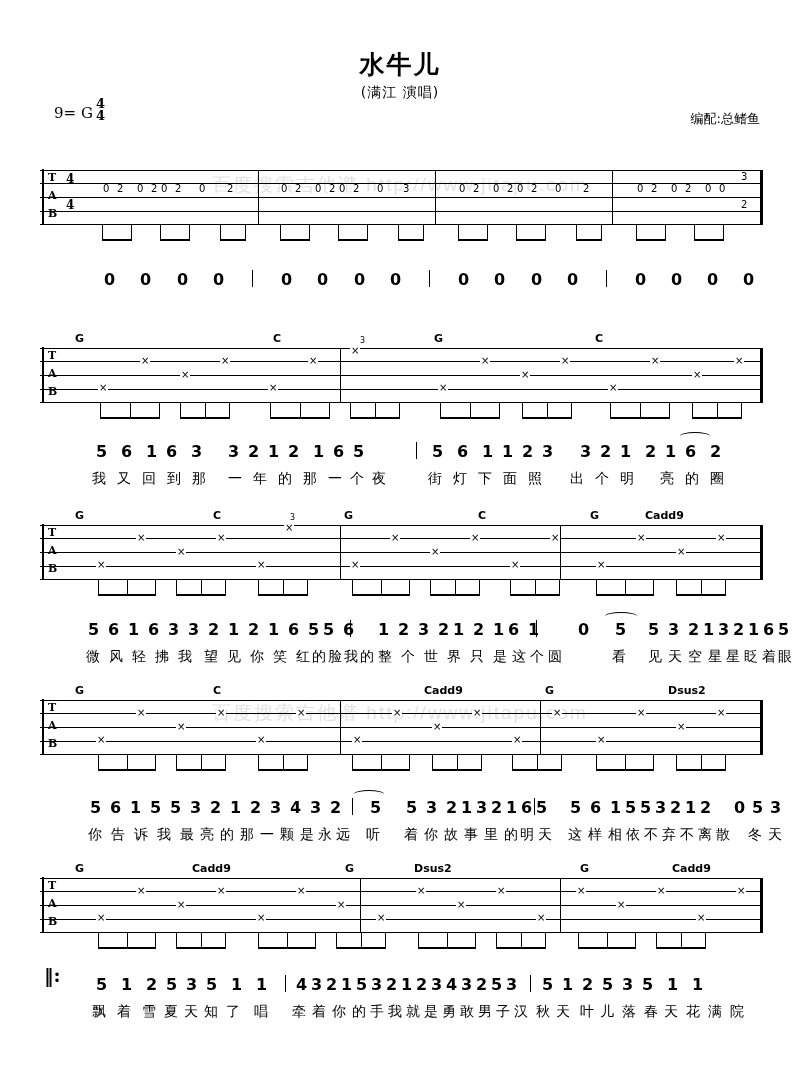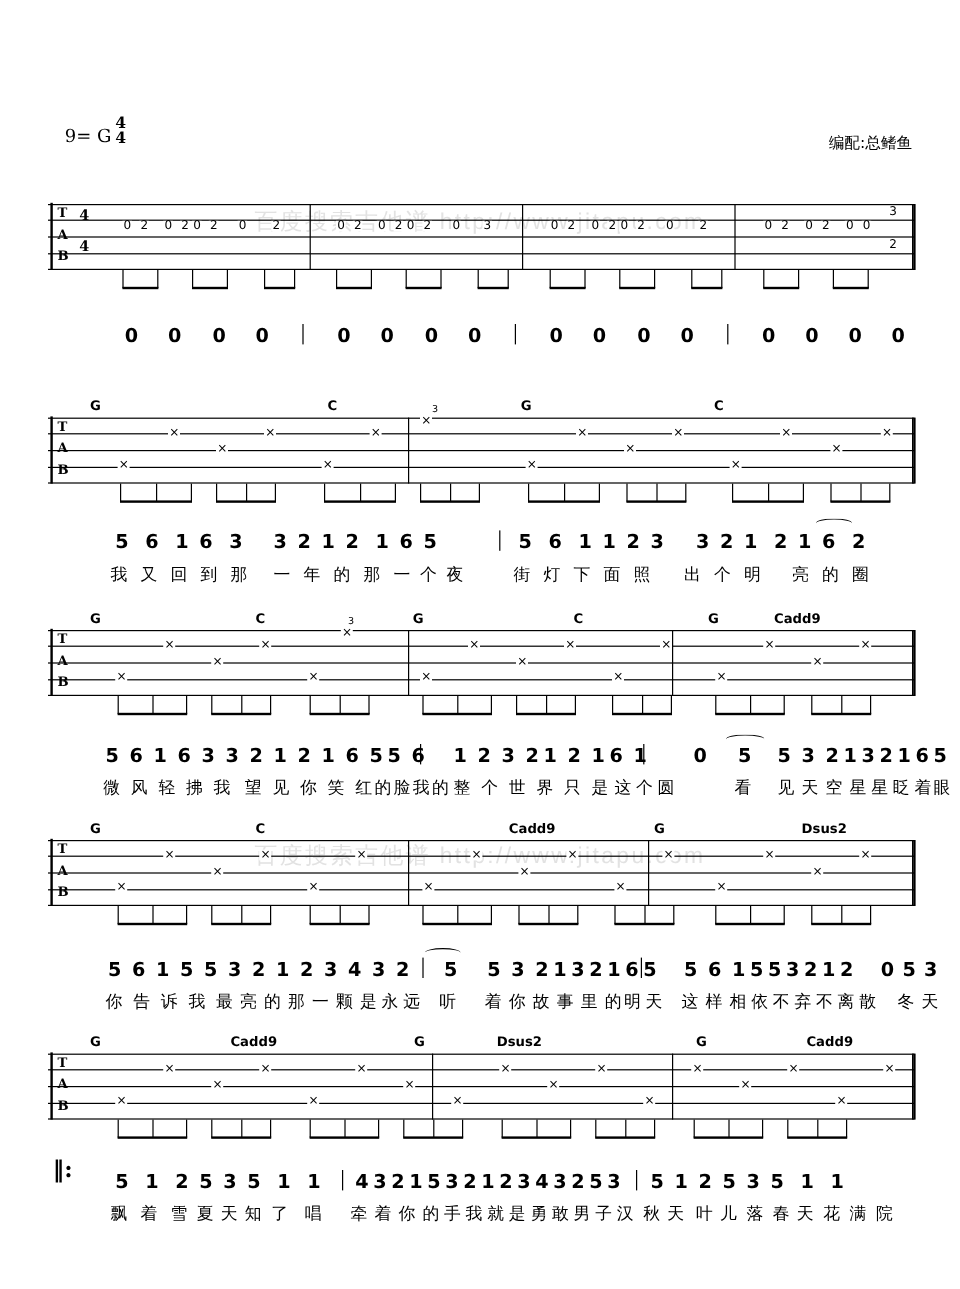--- a/index.html
+++ b/index.html
@@ -108,20 +108,22 @@
   .slur{
     position:absolute;border-top:1px solid #000;border-radius:50%;
     height:7px;width:34px;
   }
 </style>
 </head>
 <body>
 
 <div class="page">
 
+  <div class="title">水牛儿</div>
+  <div class="subtitle">(满江  演唱)</div>
   <div class="keysig">9= G</div>
   <div class="timesig">
     <span>4</span>
     <span class="den">4</span>
   </div>
   <div class="credit">编配:总鳍鱼</div>
 
   <div class="wm" style="top:172px">百度搜索吉他谱 http://www.jitapu.com</div>
   <div class="wm" style="top:700px">百度搜索吉他谱 http://www.jitapu.com</div>
 

